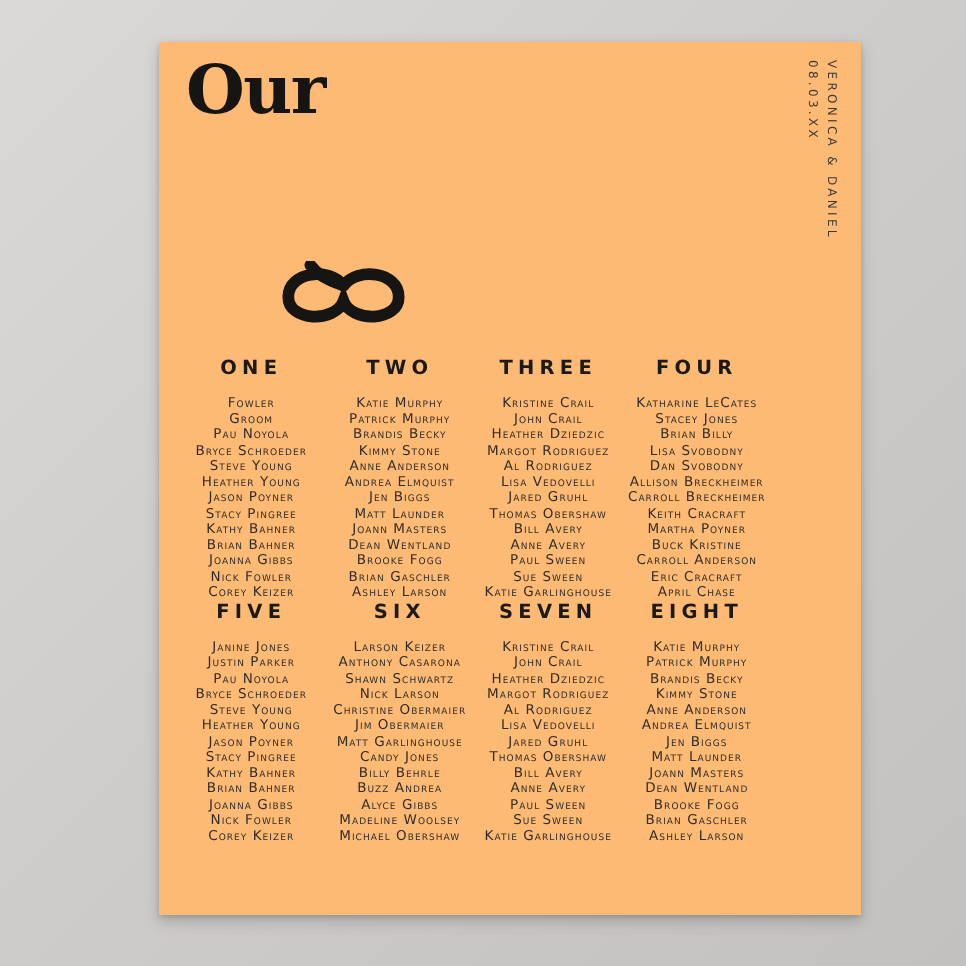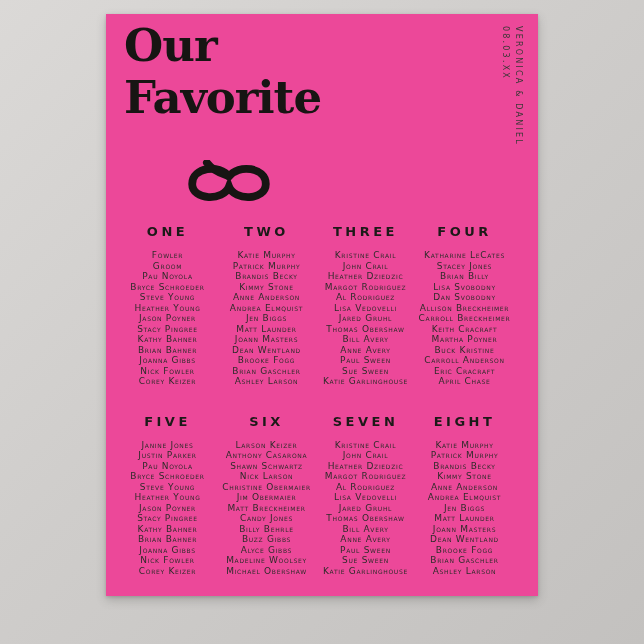--- a/index.html
+++ b/index.html
@@ -10,24 +10,24 @@
     overflow: hidden;
     font-family: "DejaVu Sans", sans-serif;
   }
   body {
     background: linear-gradient(135deg, #dbd9d7 0%, #cfcdcb 45%, #c3c1bf 100%);
     position: relative;
   }
   .poster {
     position: absolute;
     left: 106px;
-    top: 14px;
-    width: 432px;
+    top: 28px;
+    width: 468px;
     height: 582px;
-    background: #ec4899;
+    background: #fdba74;
     box-shadow: 0 4px 9px rgba(80,78,76,0.30), 0 1px 3px rgba(0,0,0,0.14);
   }
   .title {
     position: absolute;
     left: 18px;
     top: 6px;
     font-family: "DejaVu Serif", serif;
     font-weight: bold;
     font-size: 45px;
     line-height: 52px;
@@ -54,21 +54,20 @@
     color: #3a3836;
     white-space: nowrap;
   }
   .tables {
     position: absolute;
     left: 12px;
     top: 210px;
     width: 396px;
     display: grid;
     grid-template-columns: repeat(4, 1fr);
-    row-gap: 27px;
   }
   .table-cell { text-align: center; }
   .table-label {
     font-size: 13px;
     font-weight: 600;
     letter-spacing: 3.5px;
     color: #1c1a18;
     margin-bottom: 11px;
   }
   .guest-list { }
@@ -81,21 +80,20 @@
     white-space: nowrap;
   }
 </style>
 </head>
 <body>
 
 <div class="poster">
 
   <div class="title">
     <div>Our</div>
-    <div>Favorite</div>
   </div>
 
   <svg class="flourish" viewBox="0 0 100 48" fill="none" xmlns="http://www.w3.org/2000/svg">
     <path d="M26 2 C31 9 39 13 48 16" stroke="#171513" stroke-width="8.5" stroke-linecap="round"></path>
     <path d="M50 17 C40 3 10 7 10 25 C10 43 44 44 50 28 C56 44 90 43 90 25 C90 7 60 3 50 17" stroke="#171513" stroke-width="8.5" stroke-linecap="round"></path>
   </svg>
 
   <div class="side-text">
     <div>VERONICA &amp; DANIEL</div>
     <div>08.03.XX</div>
@@ -194,24 +192,24 @@
     </div>
     <div class="table-cell">
       <div class="table-label">SIX</div>
       <div class="guest-list">
           <div class="guest">Larson Keizer</div>
           <div class="guest">Anthony Casarona</div>
           <div class="guest">Shawn Schwartz</div>
           <div class="guest">Nick Larson</div>
           <div class="guest">Christine Obermaier</div>
           <div class="guest">Jim Obermaier</div>
-          <div class="guest">Matt Breckheimer</div>
+          <div class="guest">Matt Garlinghouse</div>
           <div class="guest">Candy Jones</div>
           <div class="guest">Billy Behrle</div>
-          <div class="guest">Buzz Gibbs</div>
+          <div class="guest">Buzz Andrea</div>
           <div class="guest">Alyce Gibbs</div>
           <div class="guest">Madeline Woolsey</div>
           <div class="guest">Michael Obershaw</div>
         </div>
     </div>
     <div class="table-cell">
       <div class="table-label">SEVEN</div>
       <div class="guest-list">
           <div class="guest">Kristine Crail</div>
           <div class="guest">John Crail</div>

